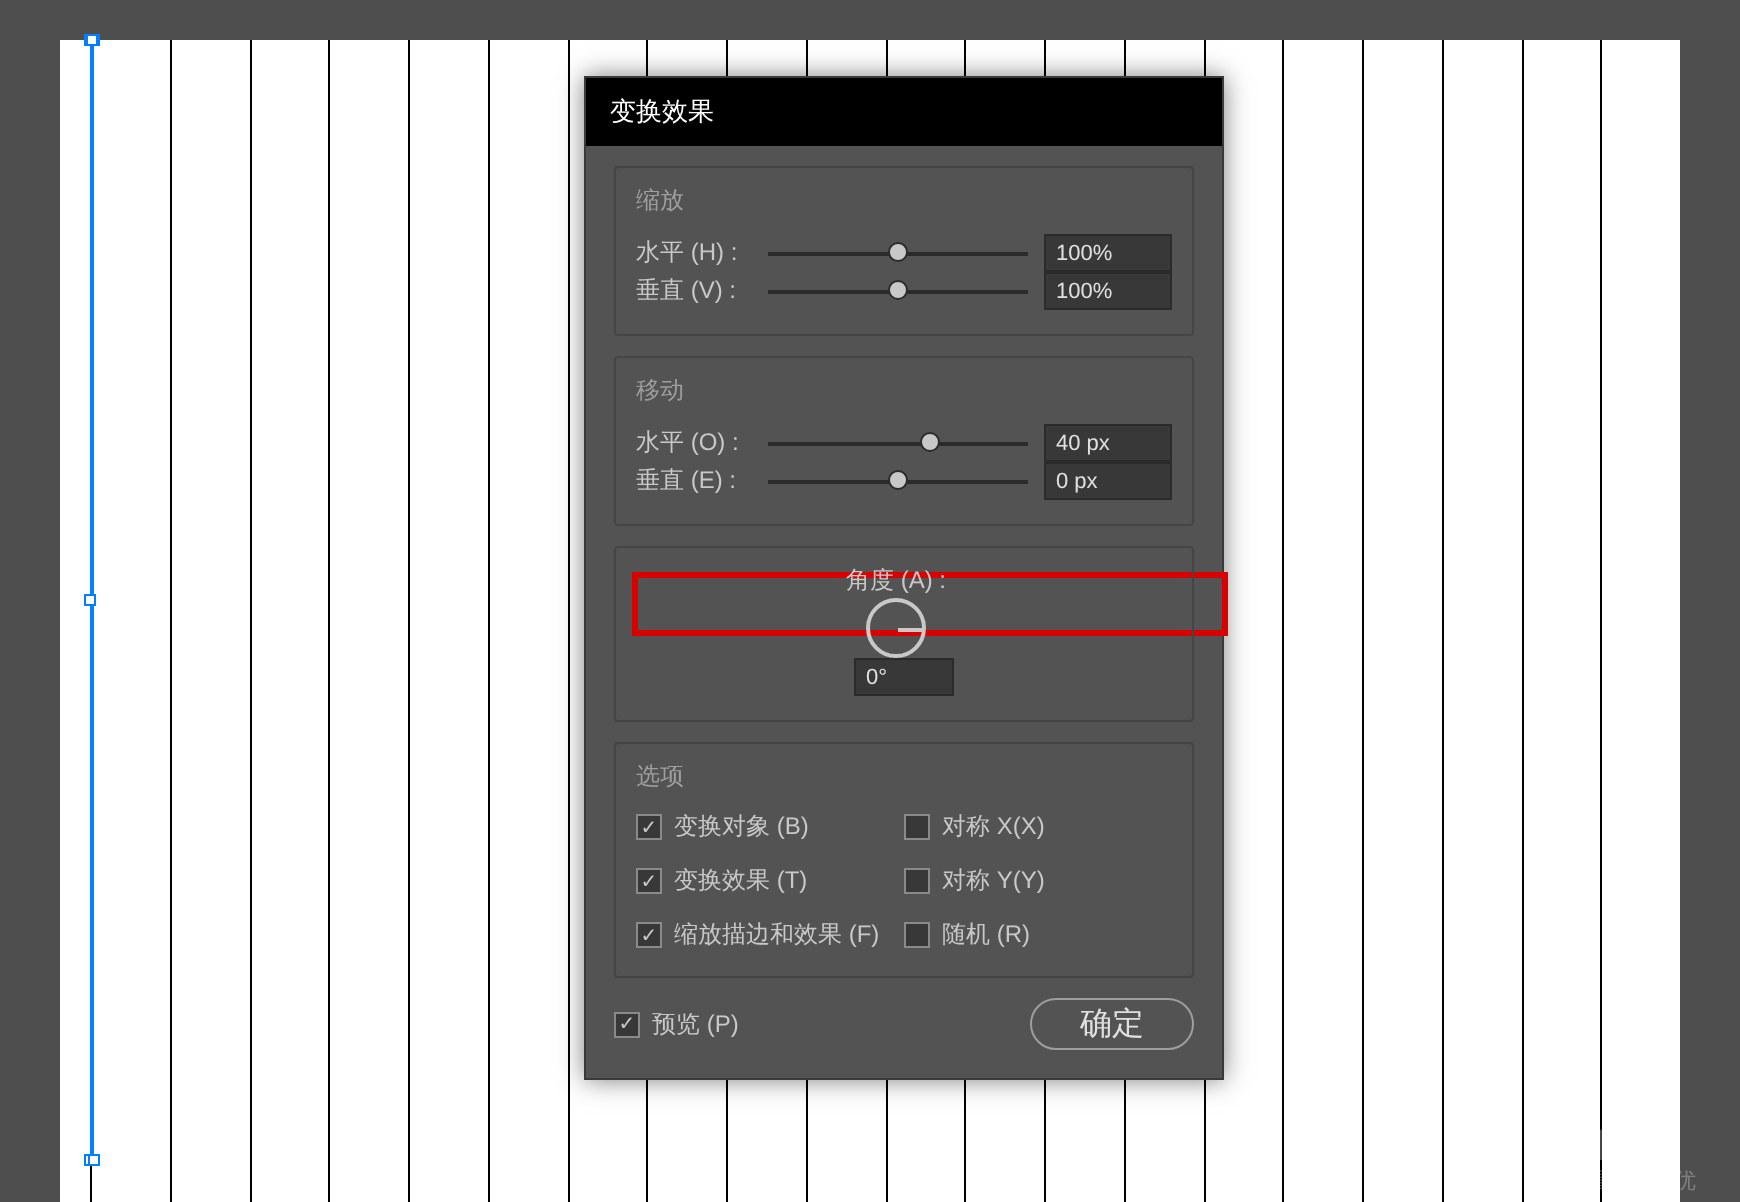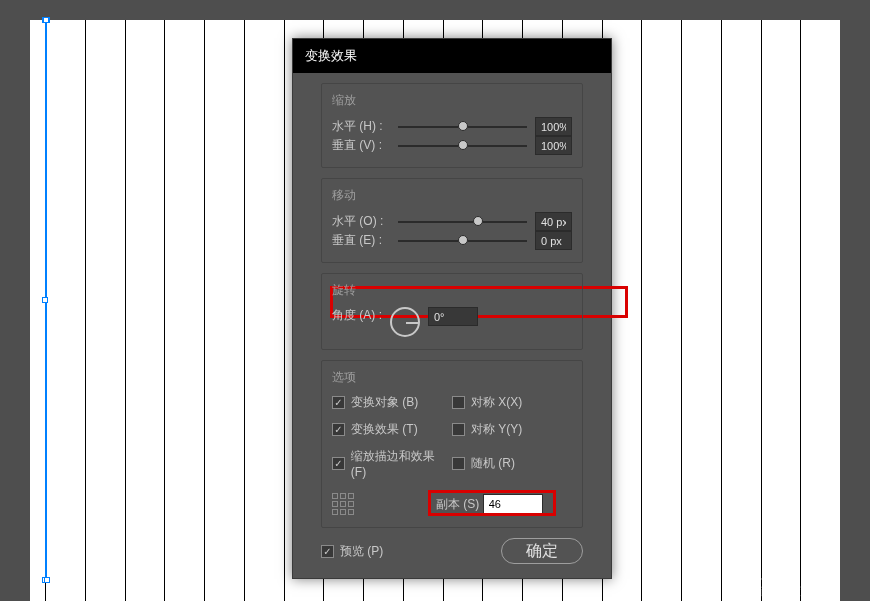--- a/index.html
+++ b/index.html
@@ -67,21 +67,21 @@
       border: 1px solid #3a3a3a;
       box-shadow: 0 0 12px rgba(0,0,0,0.5);
     }
     .dialog-title {
       background: #000000;
       color: #fff;
       padding: 8px 12px;
       font-size: 13px;
     }
     .dialog-body {
-      padding: 10px 28px 14px;
+      padding: 10px 14px 14px;
       color: #c8c8c8;
     }
     .section {
       border: 1px solid #454545;
       border-radius: 2px;
       padding: 8px 10px 12px;
       margin-bottom: 10px;
       position: relative;
     }
     .section-label {
@@ -109,21 +109,21 @@
       position: absolute;
       top: -5px;
       width: 10px;
       height: 10px;
       background: #c8c8c8;
       border-radius: 50%;
       border: 1px solid #2b2b2b;
       margin-left: -5px;
     }
     .value-field {
-      width: 37px;
+      width: 64px;
       height: 19px;
       background: #383838;
       border: 1px solid #2b2b2b;
       color: #e0e0e0;
       padding: 0 5px;
       font-size: 11px;
     }
     .angle-wheel {
       width: 30px;
       height: 30px;
@@ -225,21 +225,21 @@
       top: 8px;
       left: 0;
       width: 120px;
       height: 25px;
     }
     .highlight-wrap {
       position: relative;
     }
     .watermark {
       position: absolute;
-      right: 36px;
+      right: 18px;
       bottom: 4px;
       color: rgba(255,255,255,0.28);
       font-size: 22px;
       font-weight: 400;
       letter-spacing: 2px;
       line-height: 1.1;
     }
     .watermark small {
       display: block;
       font-size: 11px;
@@ -318,22 +318,21 @@
       <div class="row">
         <span class="row-label">垂直 (E) :</span>
         <div class="slider-track">
           <div class="slider-thumb" style="left:50%;"></div>
         </div>
         <input class="value-field" value="0 px" style="">
       </div>
     </div>
 
     <div class="section">
-      <span class="section-label">旋转</span>
-      <div class="row" style="align-items:flex-start;">
+      <div class="row" style="align-items:center;flex-direction:column;">
         <span class="row-label">角度 (A) :</span>
         <div class="angle-wheel"></div>
         <input class="value-field" style="width: 50px;" value="0°">
       </div>
     </div>
 
     <div class="section">
       <span class="section-label">选项</span>
       <div class="opts">
         <label class="chk">
@@ -353,38 +352,20 @@
           <span>对称 Y(Y)</span>
         </label>
         <label class="chk">
           <span class="chk-box">✓</span>
           <span>缩放描边和效果 (F)</span>
         </label>
         <label class="chk">
           <span class="chk-box"></span>
           <span>随机 (R)</span>
         </label>
-      </div>
-      <div class="copies-row">
-        <div class="registration">
-          <div class="reg-dot"></div>
-            <div class="reg-dot"></div>
-            <div class="reg-dot"></div>
-          <div class="reg-dot"></div>
-            <div class="reg-dot"></div>
-            <div class="reg-dot"></div>
-          <div class="reg-dot"></div>
-            <div class="reg-dot"></div>
-            <div class="reg-dot"></div>
-        </div>
-        <div class="highlight-wrap">
-          <span class="copies-label">副本 (S)</span>
-          <input class="copies-field" value="46" style="">
-          <div class="highlight-box highlight-copies" style="top:-4px; left:66px; width:128px; height:26px;"></div>
-        </div>
       </div>
     </div>
 
     <div class="footer">
       <label class="chk">
         <span class="chk-box">✓</span>
         <span>预览 (P)</span>
       </label>
       <div style="flex:1"></div>
       <button class="btn">确定</button>

